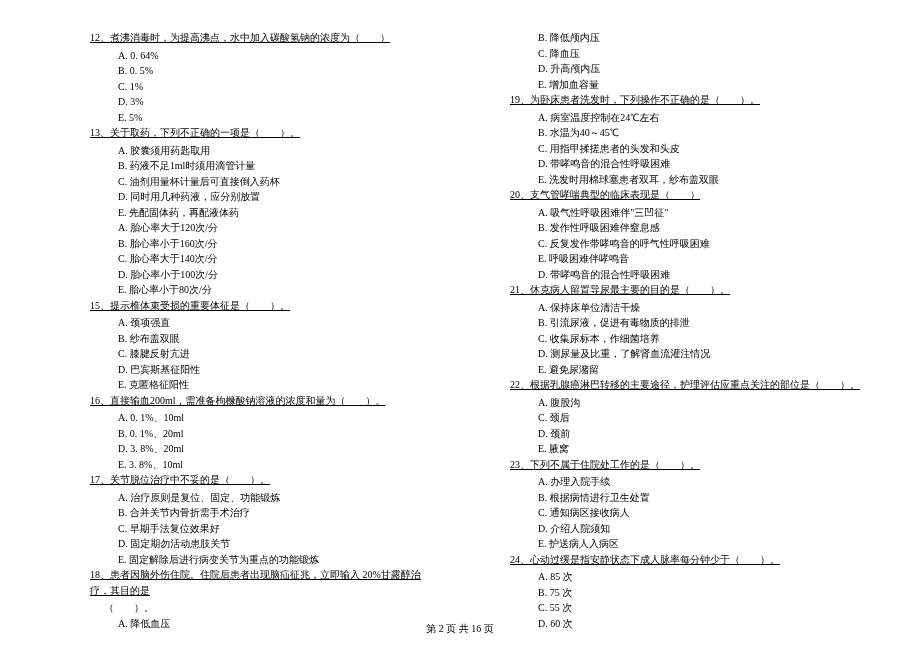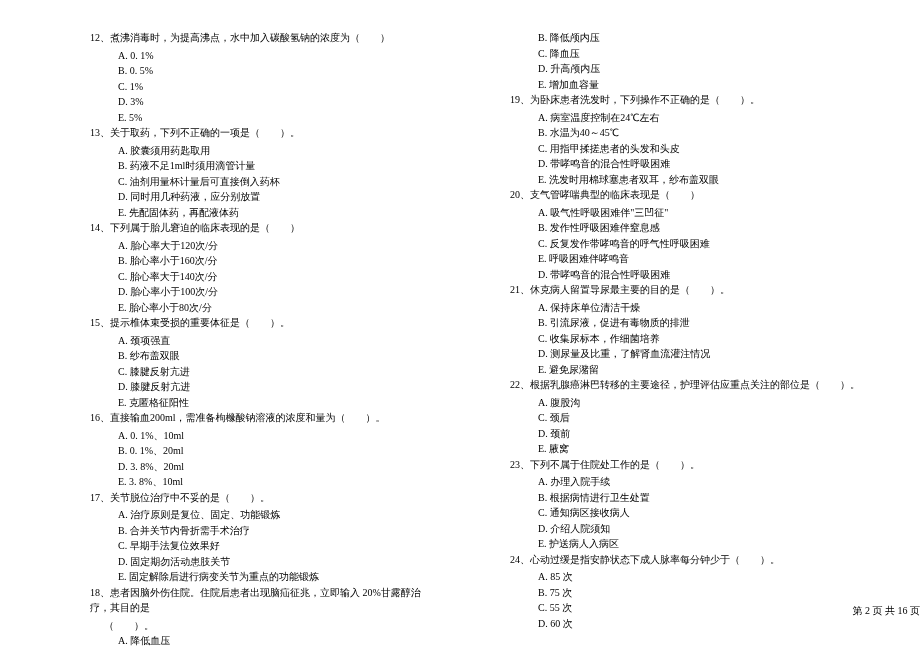--- a/index.html
+++ b/index.html
@@ -20,65 +20,65 @@
     .column {
       flex: 1;
       padding: 0 20px 0 90px;
     }
     .column.right {
       padding: 0 60px 0 50px;
     }
     .question {
       margin-bottom: 2px;
       line-height: 1.55;
+      text-decoration: underline;
     }
     .option {
       padding-left: 28px;
       line-height: 1.55;
     }
     .indent {
       padding-left: 14px;
       line-height: 1.55;
     }
     .footer {
       position: absolute;
-      bottom: 32px;
+      bottom: 14px;
       width: 100%;
-      text-align: right;
+      text-align: center;
       font-size: 10px;
     }
   </style>
 </head>
 <body>
 
 <div class="content">
   <div class="column left" id="col-left">
       <div class="question">12、煮沸消毒时，为提高沸点，水中加入碳酸氢钠的浓度为（　　）</div>
-      <div class="option">A. 0. 1%</div>
+      <div class="option">A. 0. 64%</div>
       <div class="option">B. 0. 5%</div>
       <div class="option">C. 1%</div>
       <div class="option">D. 3%</div>
       <div class="option">E. 5%</div>
       <div class="question">13、关于取药，下列不正确的一项是（　　）。</div>
       <div class="option">A. 胶囊须用药匙取用</div>
       <div class="option">B. 药液不足1ml时须用滴管计量</div>
       <div class="option">C. 油剂用量杯计量后可直接倒入药杯</div>
       <div class="option">D. 同时用几种药液，应分别放置</div>
       <div class="option">E. 先配固体药，再配液体药</div>
-      <div class="question">14、下列属于胎儿窘迫的临床表现的是（　　）</div>
       <div class="option">A. 胎心率大于120次/分</div>
       <div class="option">B. 胎心率小于160次/分</div>
       <div class="option">C. 胎心率大于140次/分</div>
       <div class="option">D. 胎心率小于100次/分</div>
       <div class="option">E. 胎心率小于80次/分</div>
       <div class="question">15、提示椎体束受损的重要体征是（　　）。</div>
       <div class="option">A. 颈项强直</div>
       <div class="option">B. 纱布盖双眼</div>
       <div class="option">C. 膝腱反射亢进</div>
-      <div class="option">D. 膝腱反射亢进</div>
+      <div class="option">D. 巴宾斯基征阳性</div>
       <div class="option">E. 克匿格征阳性</div>
       <div class="question">16、直接输血200ml，需准备枸橼酸钠溶液的浓度和量为（　　）。</div>
       <div class="option">A. 0. 1%、10ml</div>
       <div class="option">B. 0. 1%、20ml</div>
       <div class="option">D. 3. 8%、20ml</div>
       <div class="option">E. 3. 8%、10ml</div>
       <div class="question">17、关节脱位治疗中不妥的是（　　）。</div>
       <div class="option">A. 治疗原则是复位、固定、功能锻炼</div>
       <div class="option">B. 合并关节内骨折需手术治疗</div>
       <div class="option">C. 早期手法复位效果好</div>

